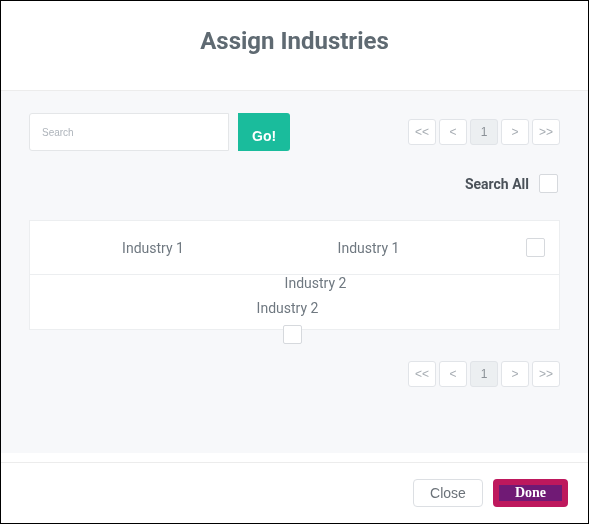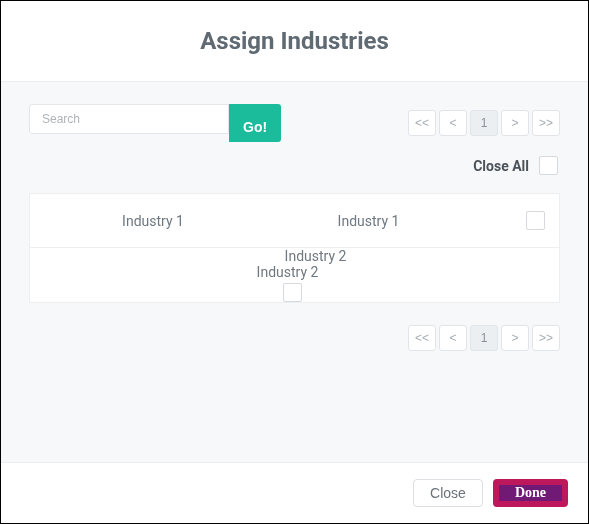--- a/index.html
+++ b/index.html
@@ -1,15 +1,15 @@
 <!DOCTYPE html>
 <html><head>
 <meta charset="utf-8">
 <style>
-  * { box-sizing: border-box; margin: 0; padding: 0; }
+  * { box-sizing: border-box; margin: 0; padding: 0; gap: 9px; }
   body {
     font-family: -apple-system, BlinkMacSystemFont, "Segoe UI", Roboto, Arial, sans-serif;
     background: #fff;
     width: 589px;
     height: 524px;
     overflow: hidden;
   }
   .modal {
     width: 589px;
     height: 524px;
@@ -38,25 +38,25 @@
     display: flex;
     justify-content: space-between;
     align-items: center;
     margin-bottom: 14px;
   }
   .search-group {
     display: flex;
   }
   .search-input {
     width: 200px;
-    height: 30px;
+    height: 38px;
     border: 1px solid #e4e6e8;
     border-radius: 3px 0 0 3px;
     padding: 0 12px;
-    font-size: 12px;
+    font-size: 10px;
     color: #8a9099;
     background: #fff;
     outline: none;
   }
   .search-input::placeholder { color: #aeb4bb; }
   .go-btn {
     height: 38px;
     padding: 15px 14px;
     background: #1abc9c;
     color: #fff;
@@ -180,21 +180,21 @@
       <div class="pager">
         <button>&lt;&lt;</button>
         <button>&lt;</button>
         <button class="active">1</button>
         <button>&gt;</button>
         <button>&gt;&gt;</button>
       </div>
     </div>
 
     <div class="select-all-row">
-      <span>Close All</span>
+      <span>Search All</span>
       <span class="chk"></span>
     </div>
 
     <div class="table">
       <div class="row">
         <div class="cell c1">Industry 1</div>
         <div class="cell c2">Industry 1</div>
         <div class="cell c3">
           <span class="chk"></span>
         </div>

